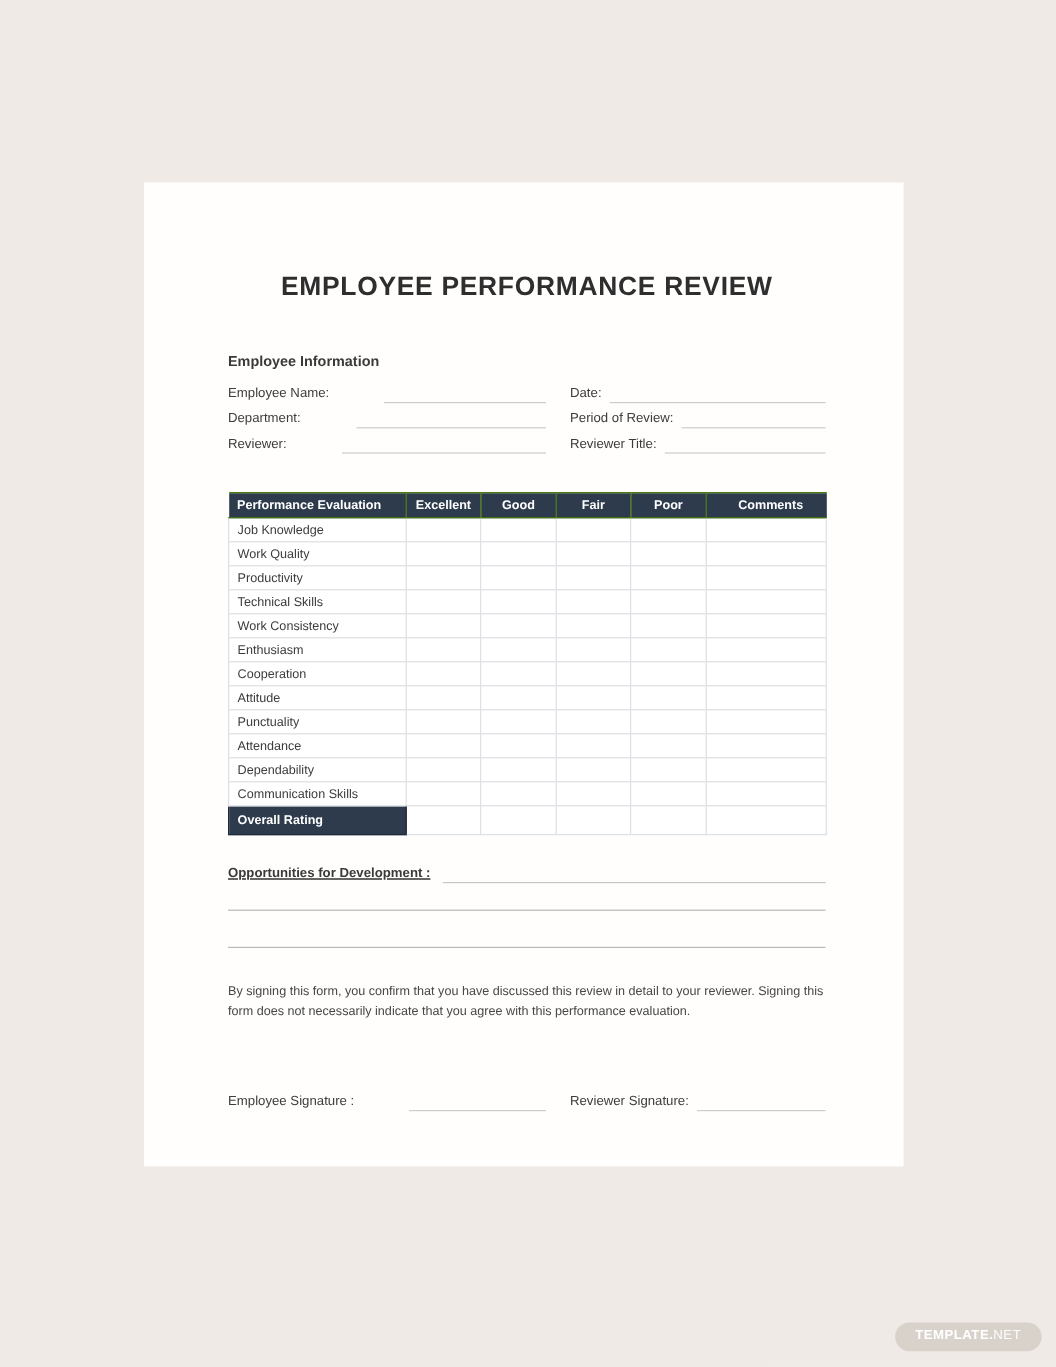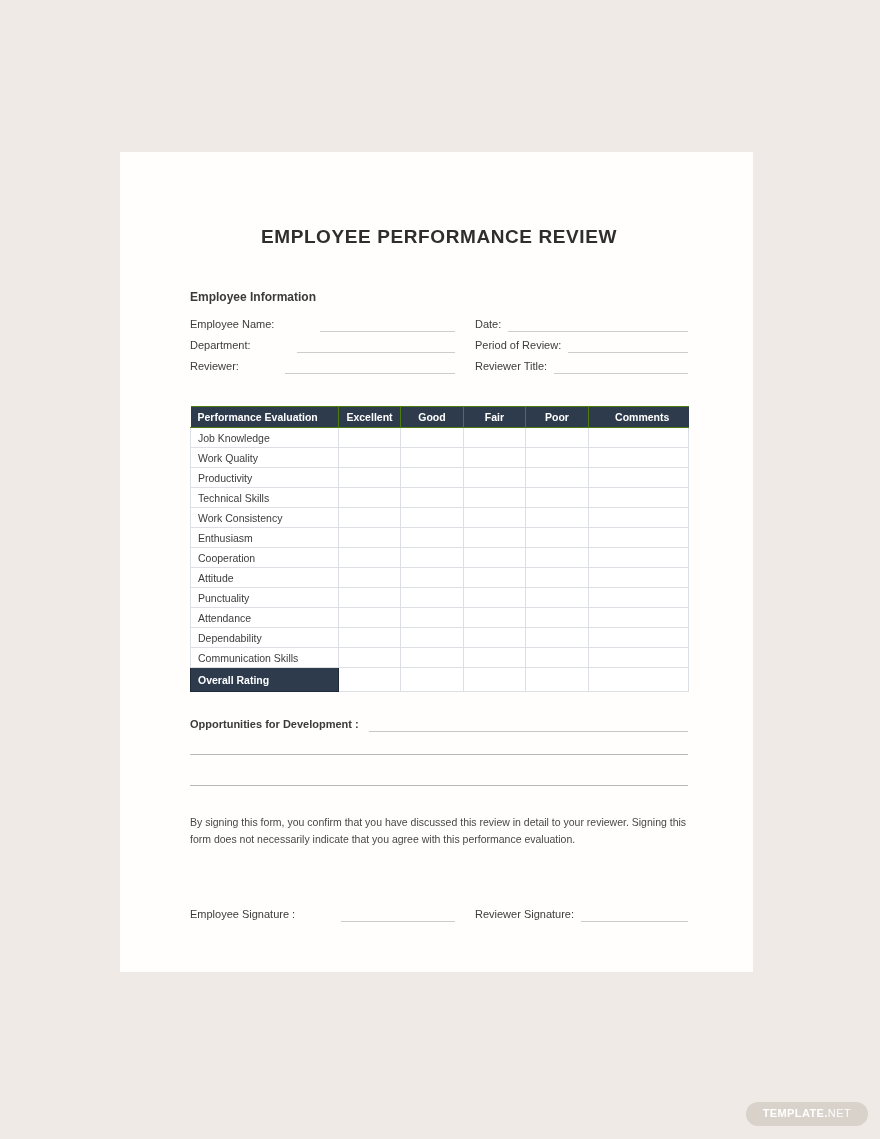--- a/index.html
+++ b/index.html
@@ -11,21 +11,21 @@
     overflow: hidden;
   }
   .page {
     position: absolute;
     left: 120px; top: 152px;
     width: 633px; height: 820px;
     background: #fffefd;
     padding: 74px 65px 0 70px;
   }
   .doc-title {
-    font-size: 19px;
+    font-size: 22px;
     font-weight: 700;
     letter-spacing: 0.6px;
     text-align: center;
     color: #2e2e2e;
     margin-bottom: 42px;
     white-space: nowrap;
   }
   .section-heading {
     font-size: 12px;
     font-weight: 700;
@@ -82,20 +82,21 @@
   .eval-table tbody td.overall-label {
     background: #2d3b4d;
     color: #ffffff;
     font-weight: 700;
     height: 24px;
     border: 1px solid #1f2a38;
   }
   .inline-field {
     display: flex;
     align-items: flex-end;
+    text-decoration: underline;
   }
   .inline-label {
     font-size: 11px;
     font-weight: 700;
     color: #3a3a3a;
     white-space: nowrap;
     padding-bottom: 2px;
   }
   .inline-line {
     flex: 1;

